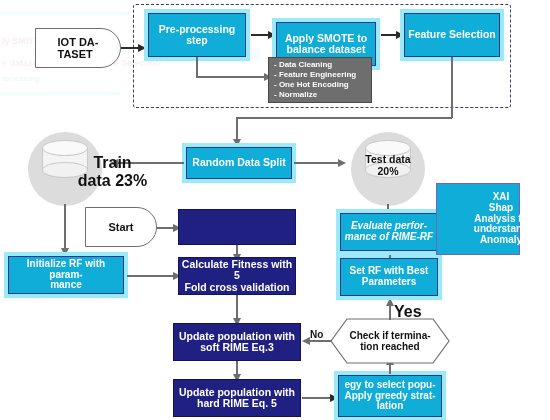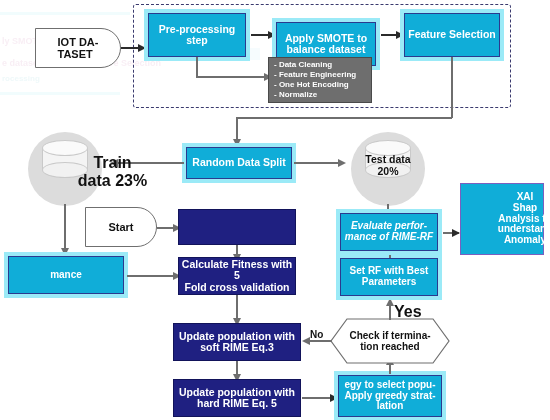--- a/index.html
+++ b/index.html
@@ -187,20 +187,21 @@
 
   <div class="node navy" style="left:178px;top:209px;width:118px;height:36px;font-size:10.5px;">
     <div></div>
   </div>
 
   <div class="ln" style="left:236px;top:245px;width:1.5px;height:13px;"></div>
   <div class="arrow ar-dg" style="left:232.5px;top:254px;"></div>
 
   <div class="node cyan" style="left:8px;top:256px;width:116px;height:38px;font-size:10px;">
     <div>
+      <div>Initialize RF with param-</div>
       <div>mance</div>
     </div>
   </div>
 
   <div class="ln" style="left:127px;top:275px;width:50px;height:1.5px;"></div>
   <div class="arrow ar-rg" style="left:173px;top:271.5px;"></div>
 
   <div class="node navy" style="left:178px;top:257px;width:118px;height:38px;font-size:10.5px;">
     <div>
       <div>Calculate Fitness with 5</div>
@@ -277,21 +278,21 @@
   <div class="node cyan" style="left:340px;top:213px;width:98px;height:38px;font-size:10px;font-style:italic;">
     <div>
       <div>Evaluate perfor-</div>
       <div>mance of RIME-RF</div>
     </div>
   </div>
 
   <div class="ln" style="left:443px;top:232px;width:16px;height:1.5px;"></div>
   <div class="arrow ar-r" style="left:452px;top:228.5px;"></div>
 
-  <div class="node cyanplain" style="left:460px;top:183px;width:84px;height:72px;font-size:10px;padding-left:46px;">
+  <div class="node cyanplain" style="left:436px;top:183px;width:84px;height:72px;font-size:10px;padding-left:46px;">
     <div>
       <div>XAI</div>
       <div>Shap Analysis to</div>
       <div>understand</div>
       <div>Anomaly</div>
     </div>
   </div>
 
 </div>
 

